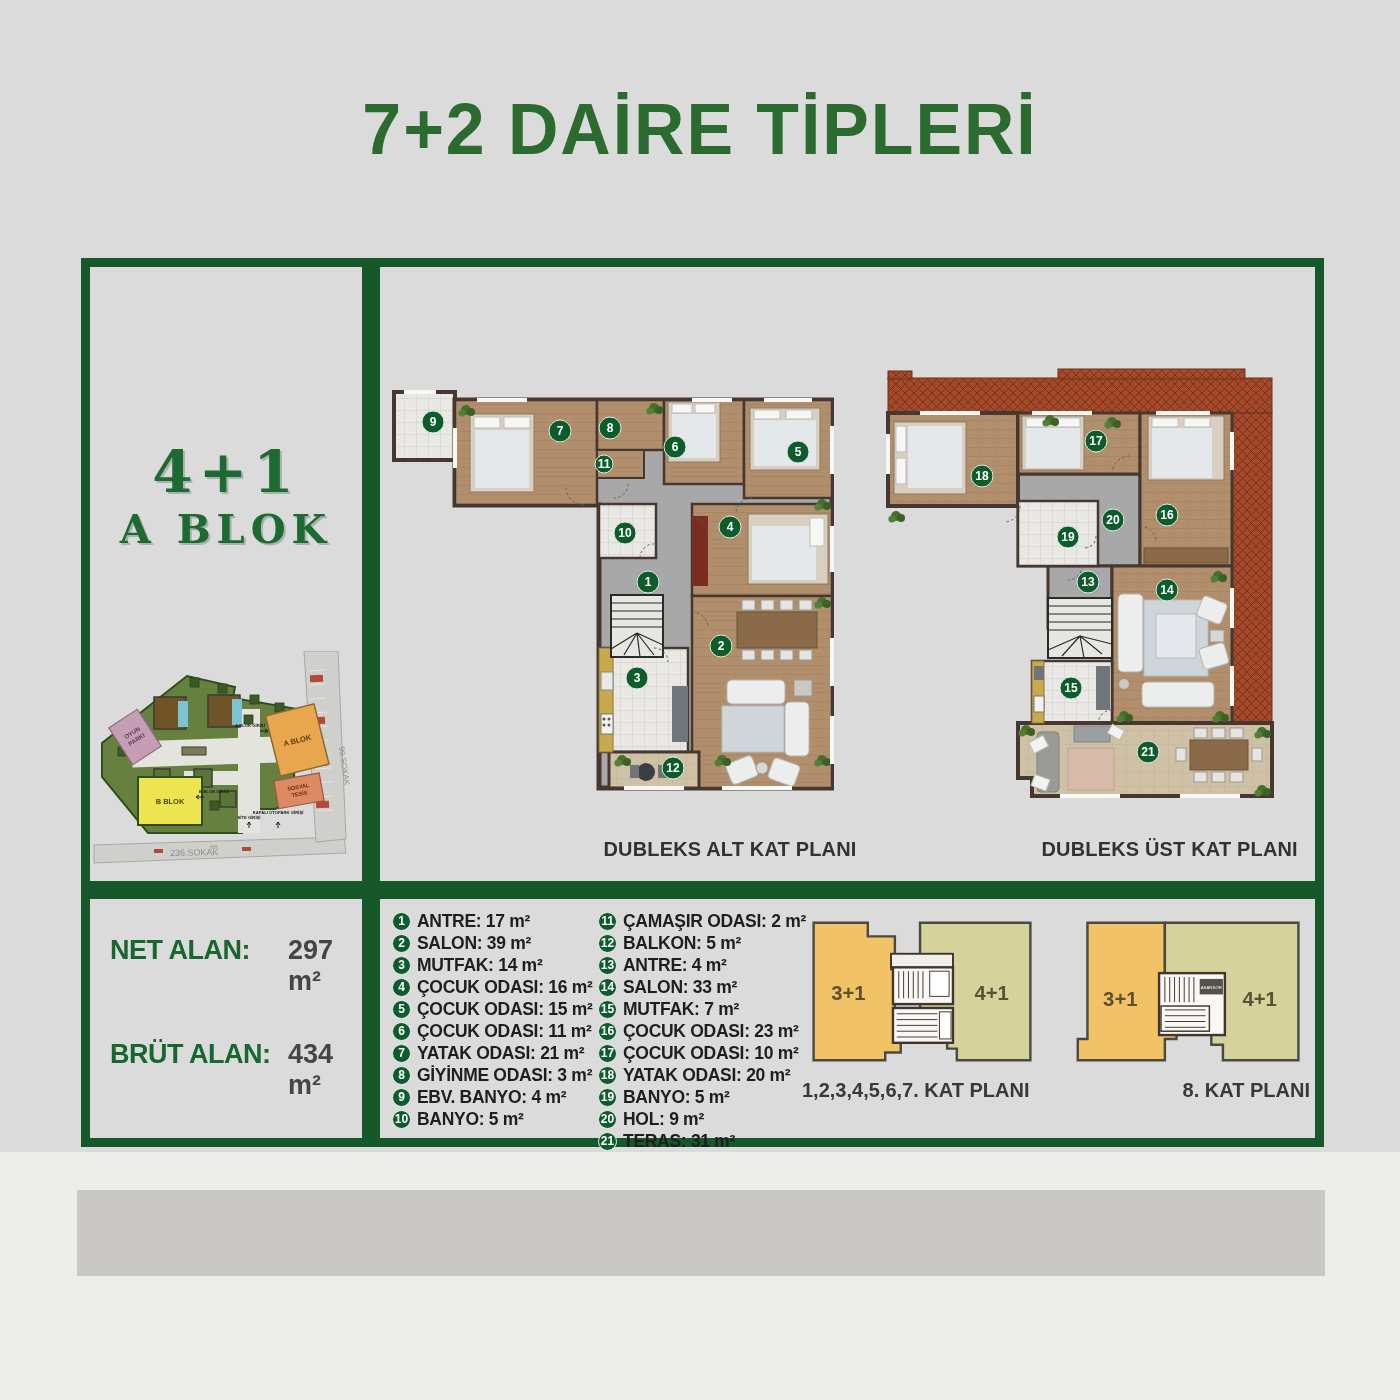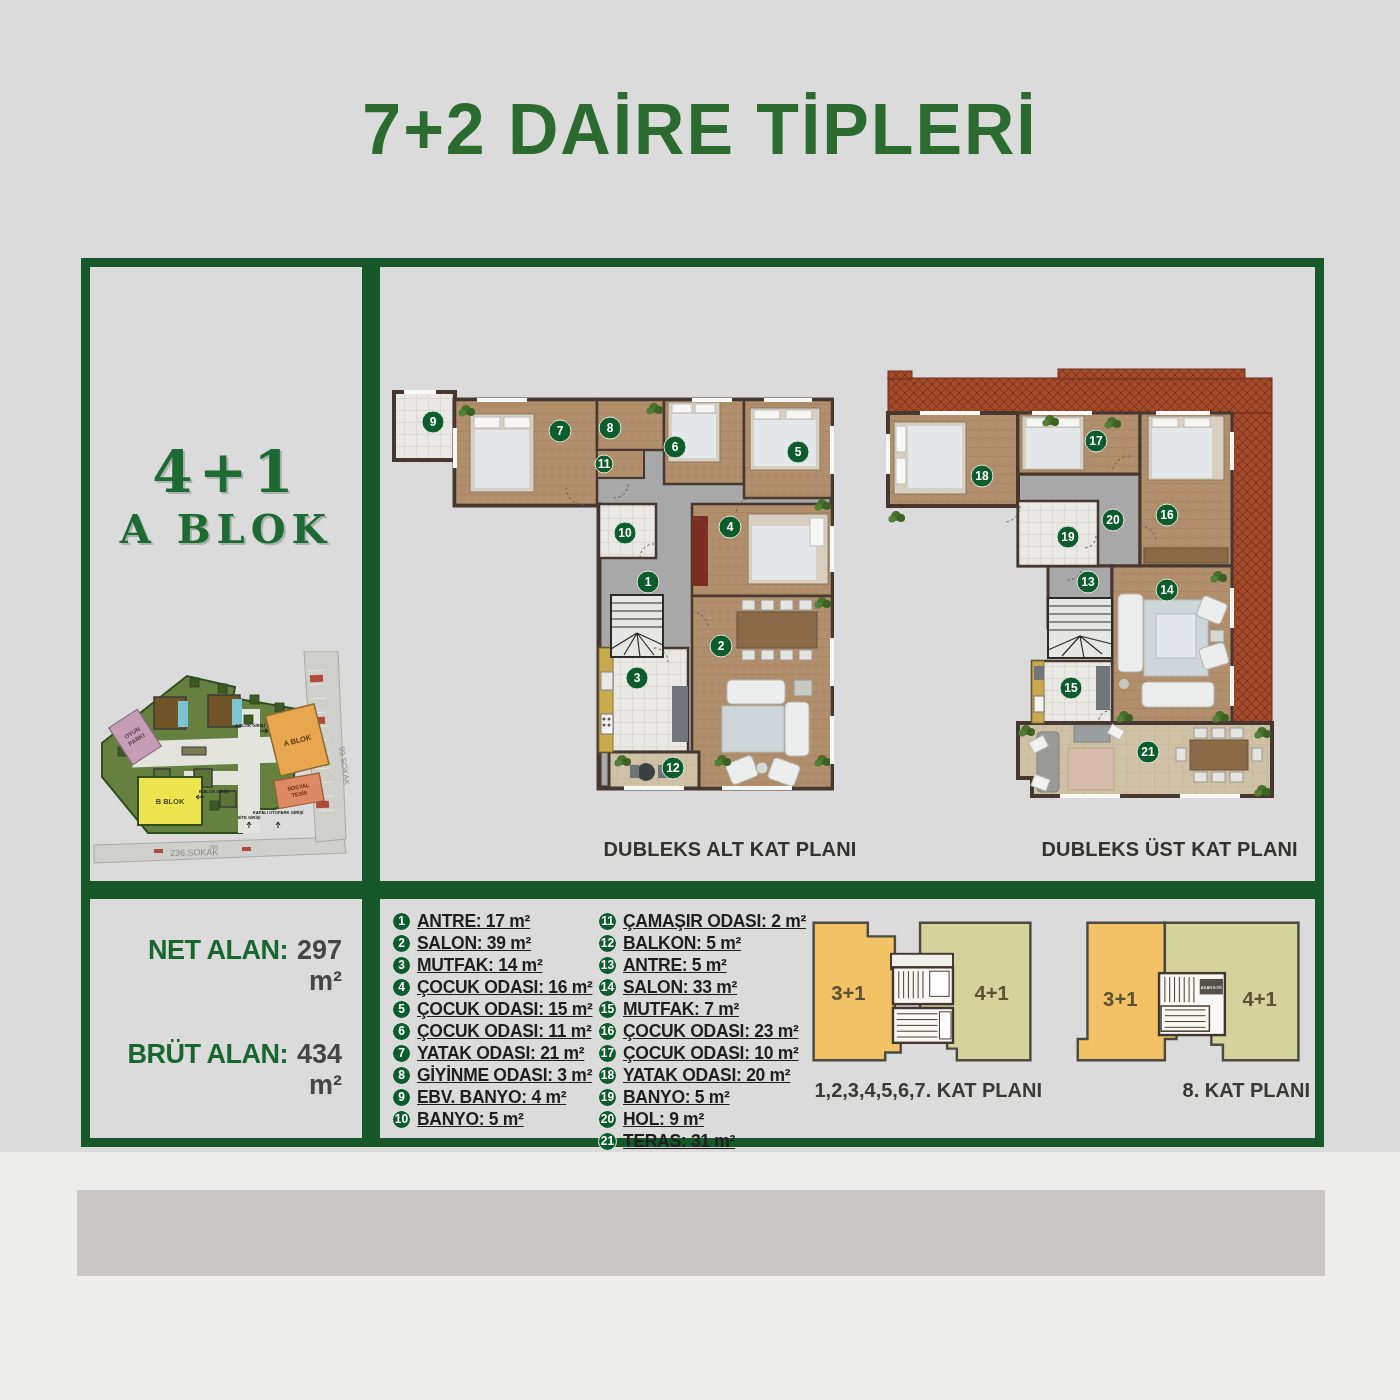--- a/index.html
+++ b/index.html
@@ -18,46 +18,46 @@
   
   .blok-title{position:absolute;left:0;top:172px;width:100%;text-align:center;
               font-family:"DejaVu Serif",serif;font-weight:bold;color:#1e6a33;line-height:1.15;
               text-shadow:2px 2px 0 rgba(13,61,30,.25);}
   .blok-title .l1{font-size:58px;letter-spacing:6px;}
   .blok-title .l2{font-size:40px;letter-spacing:4px;}
   .blok-title .l3{font-size:40px;letter-spacing:6px;}
   .site-svg{position:absolute;left:2px;top:384px;width:268px;height:226px;}
 
   .area-box{position:absolute;left:20px;top:36px;width:232px;}
-  .area-row{display:grid;grid-template-columns:178px 1fr;margin-bottom:42px;align-items:baseline;text-align:right;}
+  .area-row{display:grid;grid-template-columns:178px 1fr;margin-bottom:42px;align-items:baseline;}
   .area-label{font-size:27px;font-weight:bold;color:#17672f;letter-spacing:-0.5px;}
   .area-value{font-size:27px;font-weight:bold;color:#454545;}
 
   
   .plan-alt{position:absolute;left:12px;top:119px;width:442px;height:424px;}
   .plan-ust{position:absolute;left:480px;top:99px;width:424px;height:436px;}
   .plan-caption{position:absolute;top:570px;font-size:21px;font-weight:bold;color:#33322f;
                 letter-spacing:0.2px;transform:scaleX(.95);white-space:nowrap;}
   .cap-alt{left:218px;width:220px;text-align:center;}
   .cap-ust{left:656px;width:220px;text-align:center;}
 
   
   .legend-col{position:absolute;top:11px;}
   .legend-col1{left:12px;}
   .legend-col2{left:218px;}
   .legend-item{display:flex;align-items:center;height:22px;margin-bottom:0;}
   .lnum{flex:0 0 19px;width:19px;height:19px;border-radius:50%;background:#0d5c2c;color:#fff;
         font-size:12px;font-weight:bold;display:flex;align-items:center;justify-content:center;
         margin-right:6px;border:1px solid #e9e9e9;box-sizing:border-box;}
-  .ltext{font-size:17.5px;font-weight:bold;color:#1e1e1e;letter-spacing:-0.3px;white-space:nowrap;text-decoration:underline;}
+  .ltext{font-size:17.5px;font-weight:bold;color:#1e1e1e;letter-spacing:-0.3px;white-space:nowrap;}
 
   .keyplan1{position:absolute;left:422px;top:18px;width:240px;height:150px;}
   .keyplan2{position:absolute;left:692px;top:18px;width:238px;height:150px;}
   .key-caption{position:absolute;top:180px;font-size:20px;font-weight:bold;color:#3a3936;white-space:nowrap;}
-  .kc1{left:422px;width:240px;text-align:right;}
+  .kc1{left:422px;width:240px;text-align:left;}
   .kc2{left:692px;width:238px;text-align:right;}
 
   svg text{font-family:"Liberation Sans",sans-serif;}
   .roomnum circle{fill:#0d5c2c;stroke:#e8e8e8;stroke-width:1;}
   .roomnum text{fill:#fff;font-size:12px;font-weight:bold;text-anchor:middle;}
   .door{fill:none;stroke:#5a5a5a;stroke-width:1;stroke-dasharray:2.5,2.5;}
   .win{stroke:#f8f8f6;stroke-width:4;}
   .kpl{font-size:21px;font-weight:bold;fill:#5d5134;text-anchor:middle;}
 </style>
 </head>
@@ -617,21 +617,21 @@
         <div class="legend-item">
             <span class="lnum">11</span>
             <span class="ltext">ÇAMAŞIR ODASI: 2 m²</span>
           </div>
         <div class="legend-item">
             <span class="lnum">12</span>
             <span class="ltext">BALKON: 5 m²</span>
           </div>
         <div class="legend-item">
             <span class="lnum">13</span>
-            <span class="ltext">ANTRE: 5 m²</span>
+            <span class="ltext">ANTRE: 4 m²</span>
           </div>
         <div class="legend-item">
             <span class="lnum">14</span>
             <span class="ltext">SALON: 33 m²</span>
           </div>
         <div class="legend-item">
             <span class="lnum">15</span>
             <span class="ltext">MUTFAK: 7 m²</span>
           </div>
         <div class="legend-item">

